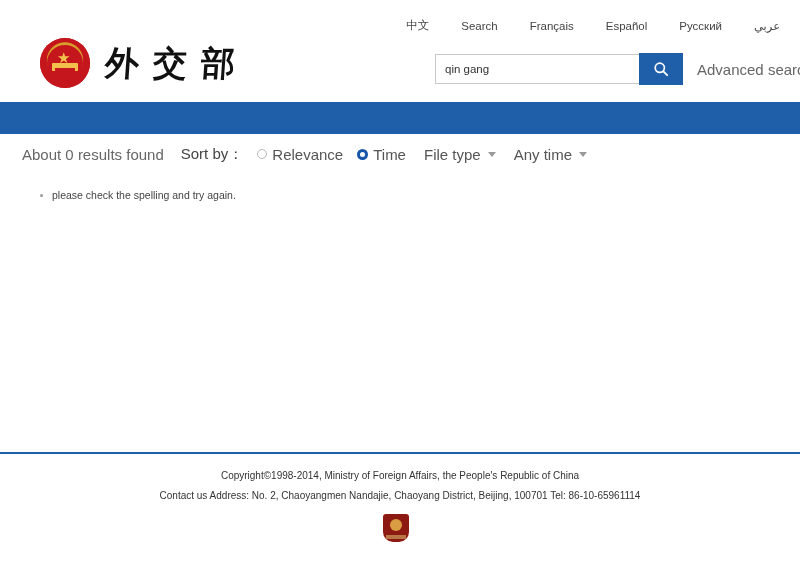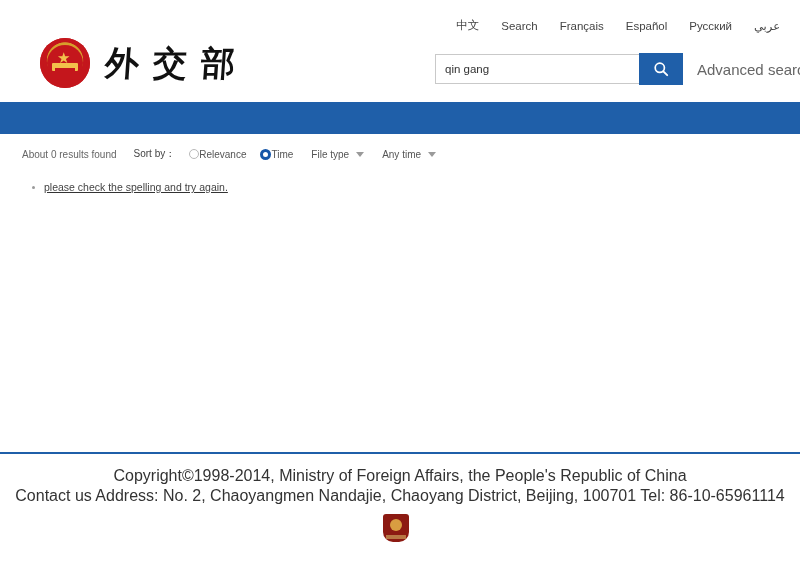--- a/index.html
+++ b/index.html
@@ -21,21 +21,21 @@
     background: #fff;
   }
 
   
   .lang-bar {
     position: absolute;
     top: 18px;
     right: 20px;
     display: flex;
     align-items: center;
-    gap: 22px;
+    gap: 32px;
     font-size: 11.5px;
     color: #444;
   }
   .lang-bar .lang-item {
     cursor: pointer;
     white-space: nowrap;
   }
 
   
   .header {
@@ -165,37 +165,38 @@
 
   
   .filter-bar {
     position: absolute;
     left: 0;
     top: 134px;
     width: 800px;
     height: 40px;
     display: flex;
     align-items: center;
-    font-size: 10px;
+    font-size: 15px;
     color: #555;
   }
   .results-count {
     margin-left: 22px;
     color: #666;
   }
   .filter-group {
     display: flex;
     align-items: center;
     margin-left: 17px;
     gap: 8px;
   }
   .filter-label { color: #444; }
   .radio-opt {
     display: flex;
     align-items: center;
+    gap: 5px;
     margin-left: 6px;
     cursor: pointer;
     color: #555;
   }
   .radio {
     width: 10px;
     height: 10px;
     border-radius: 50%;
     border: 1px solid #b9b9b9;
     background: #fff;
@@ -237,24 +238,23 @@
     color: #111;
     margin: 0 0 13px 0;
   }
   .err-title .kw { color: #d5271e; }
   .err-label {
     font-size: 10.5px;
     color: #555;
     margin-bottom: 9px;
   }
   .err-list {
-    margin: 8px;
+    margin: 16px;
     padding: 0;
     list-style: none;
-    text-decoration: underline;
   }
   .err-list li {
     font-size: 10.5px;
     color: #444;
     margin-bottom: 8px;
     padding-left: 14px;
     position: relative;
   }
   .err-list li:before {
     content: "";
@@ -275,21 +275,21 @@
     width: 800px;
     height: 2px;
     background: #1f5fa9;
   }
   .footer {
     position: absolute;
     left: 0;
     top: 466px;
     width: 800px;
     text-align: center;
-    font-size: 16px;
+    font-size: 10px;
     color: #333;
     line-height: 20px;
   }
   .footer-badge {
     position: absolute;
     left: 383px;
     top: 514px;
     width: 26px;
     height: 32px;
   }

